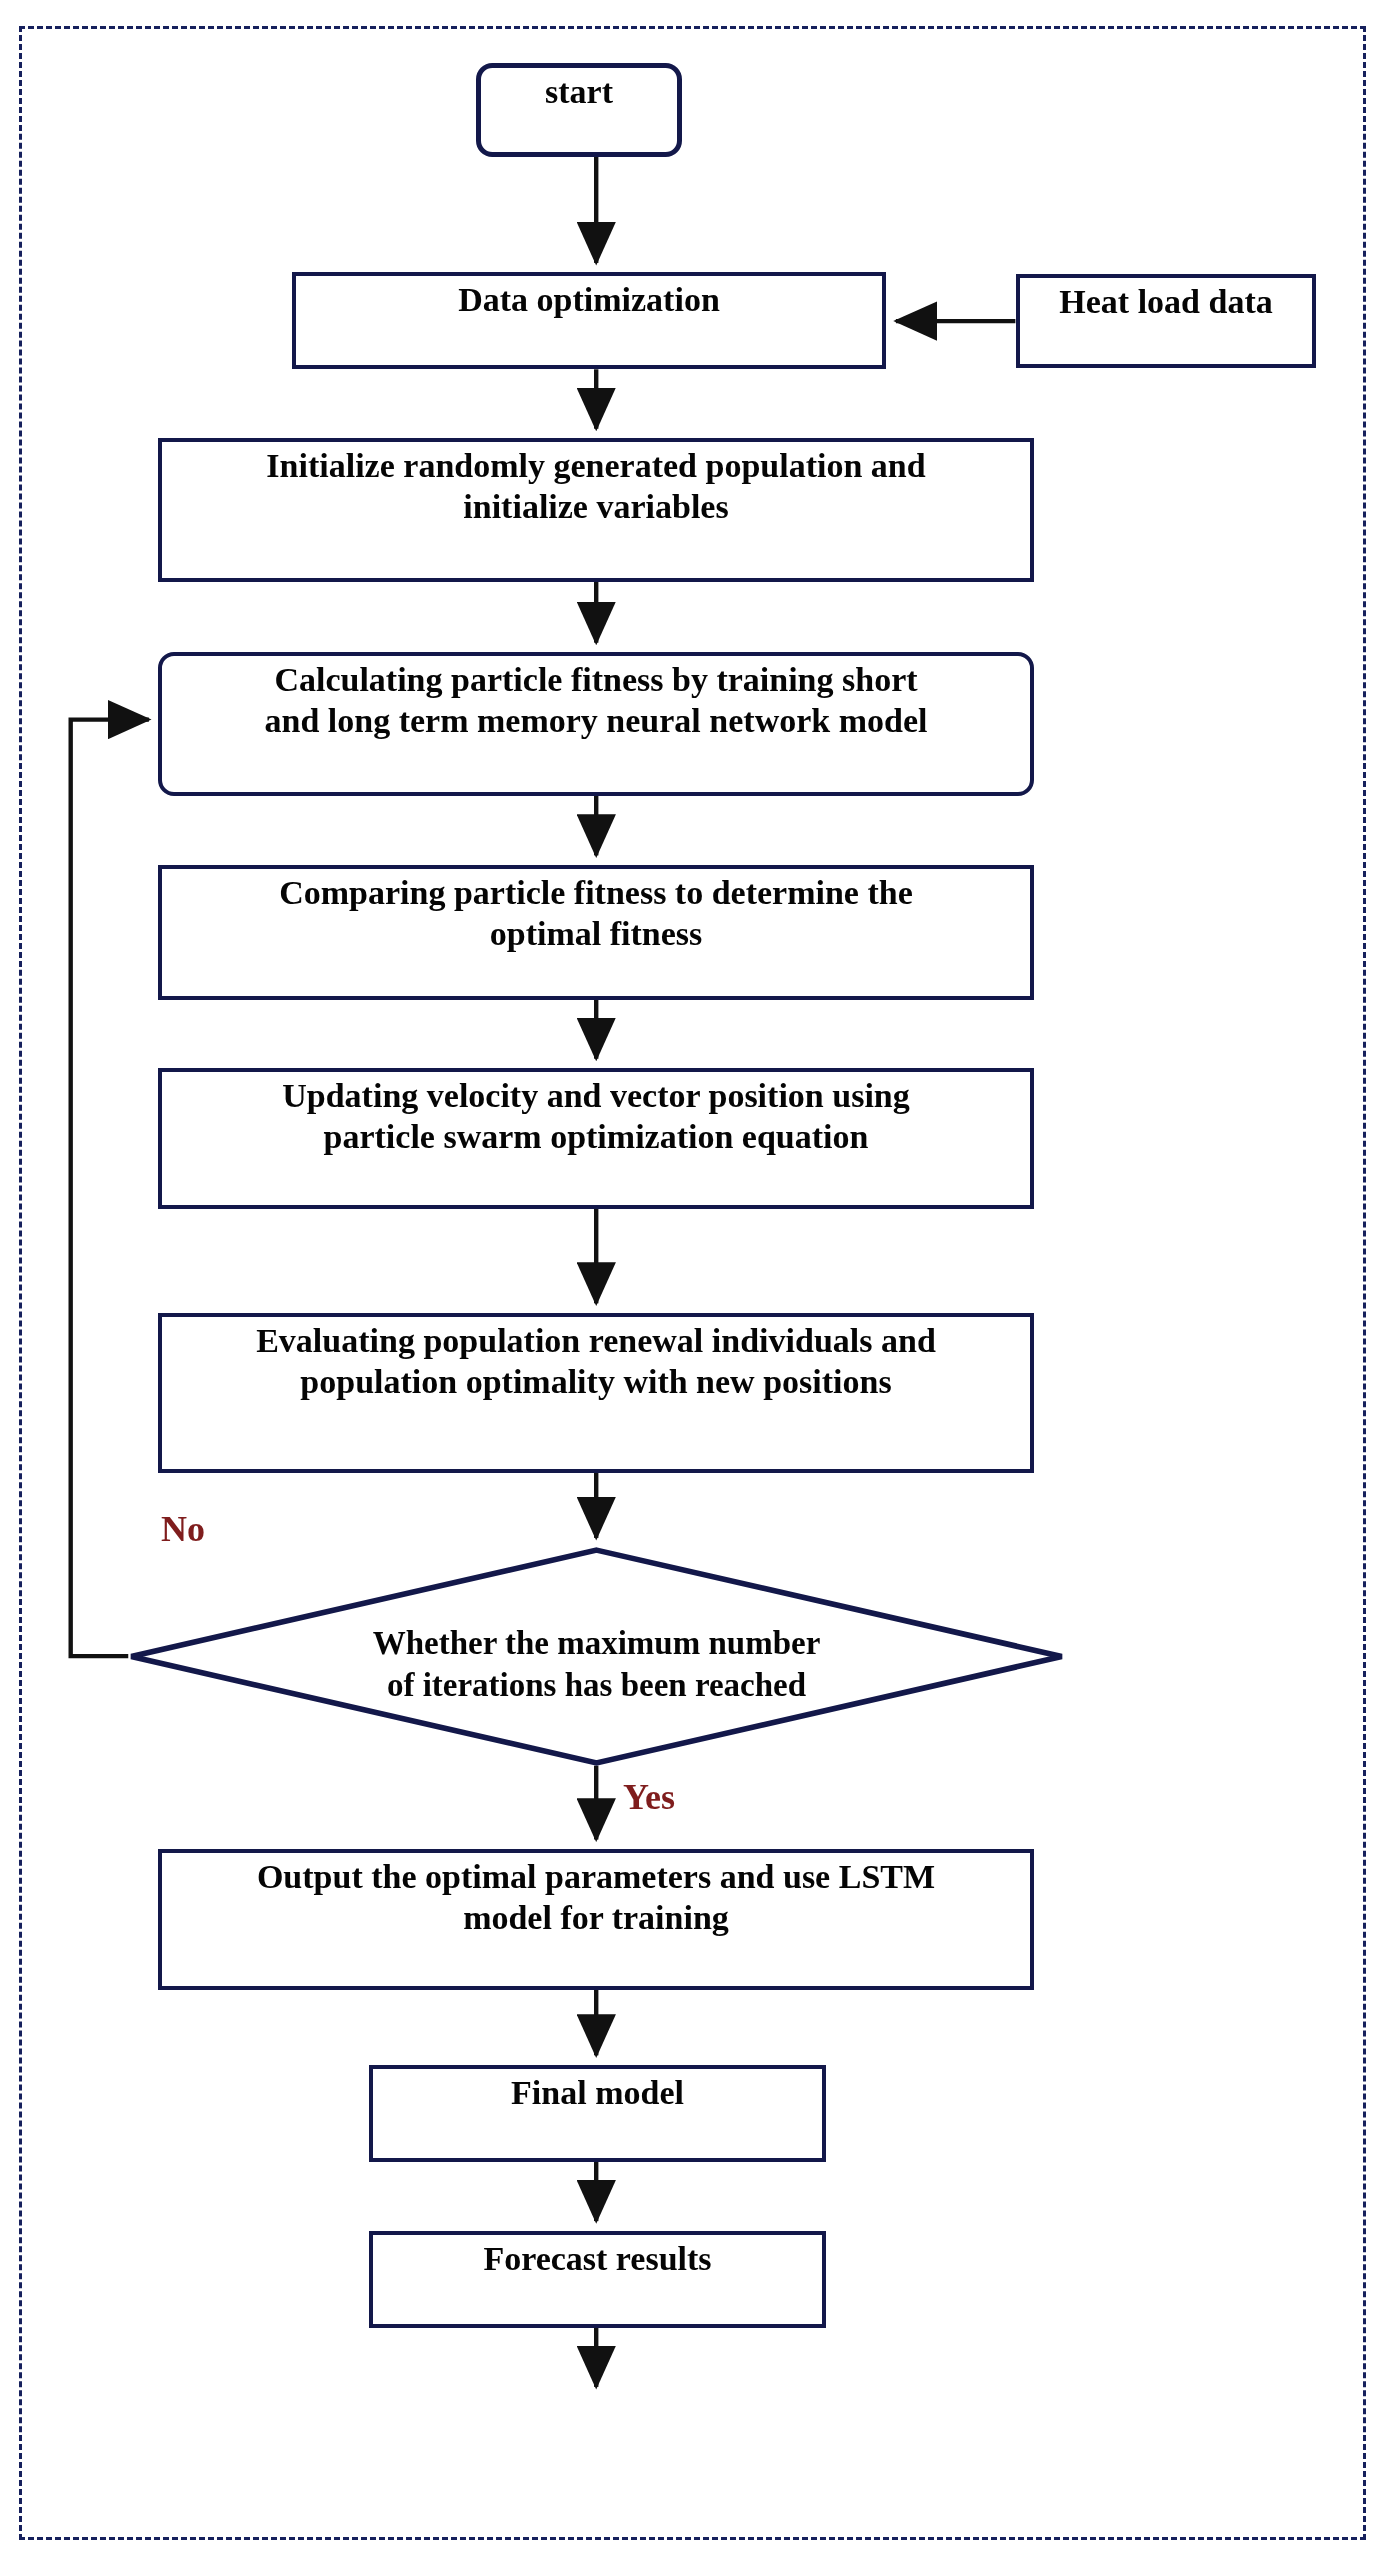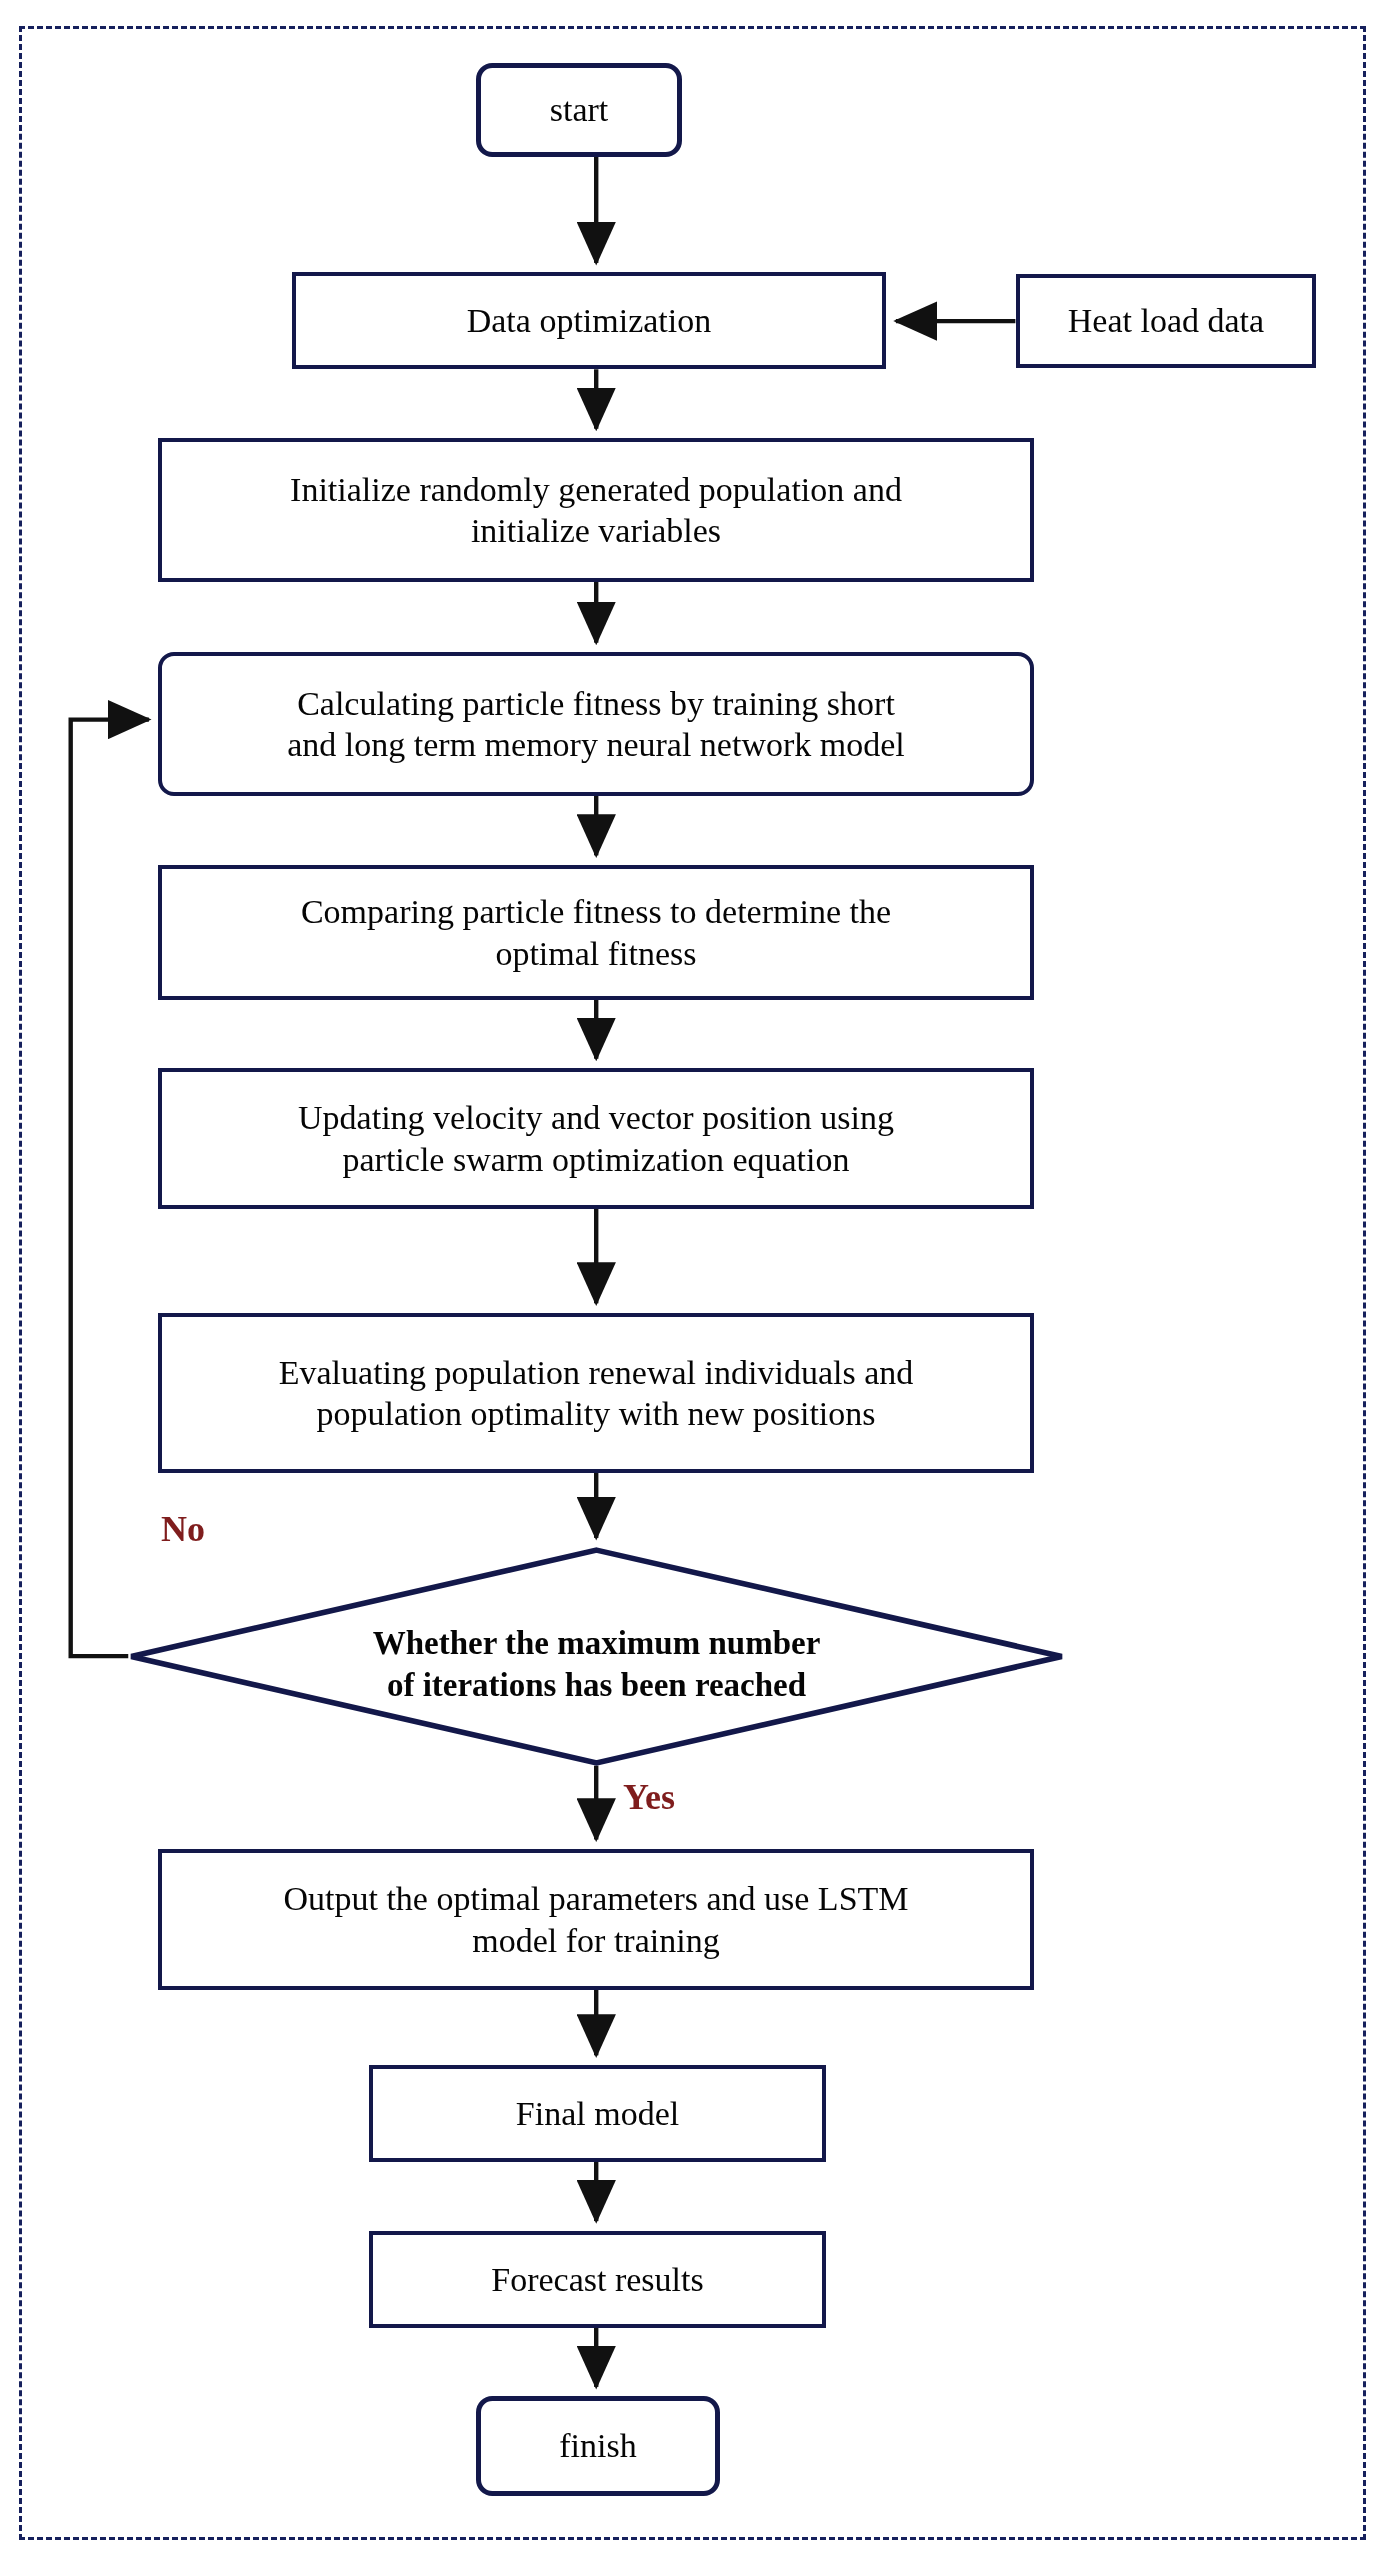--- a/index.html
+++ b/index.html
@@ -35,25 +35,25 @@
     width: 1387px;
     height: 2576px;
     pointer-events: none;
   }
   .node {
     position: absolute;
     box-sizing: border-box;
     background: #ffffff;
     border: 4.4px solid #13184a;
     display: flex;
-    align-items: center;
+    align-items: flex-start;
     justify-content: center;
     text-align: center;
     color: #050505;
-    font-weight: normal;
+    font-weight: bold;
     line-height: 1.22;
     padding: 2.5px 8.8px;
   }
   .node.terminator {
     border-radius: 16.3px;
     border-width: 5px;
   }
   .node-label {
     display: block;
     width: 100%;
@@ -188,22 +188,19 @@
   </div>
 
   <div class="node" style="left:369px; top:2065px; width:457px; height:97px; font-size:34px;">
     <span class="node-label">Final model</span>
   </div>
 
   <div class="node" style="left:369px; top:2231px; width:457px; height:97px; font-size:34px;">
     <span class="node-label">Forecast results</span>
   </div>
 
-  <div class="node terminator" style="left:476px; top:2396px; width:244px; height:100px; font-size:34px;">
-    <span class="node-label">finish</span>
-  </div>
 
   <div class="edge-label" style="left:161px; top:1508px; font-size:36px;">No</div>
 
   <div class="edge-label" style="left:623px; top:1776px; font-size:36px;">Yes</div>
 
 </div>
 
 
 </body></html>

